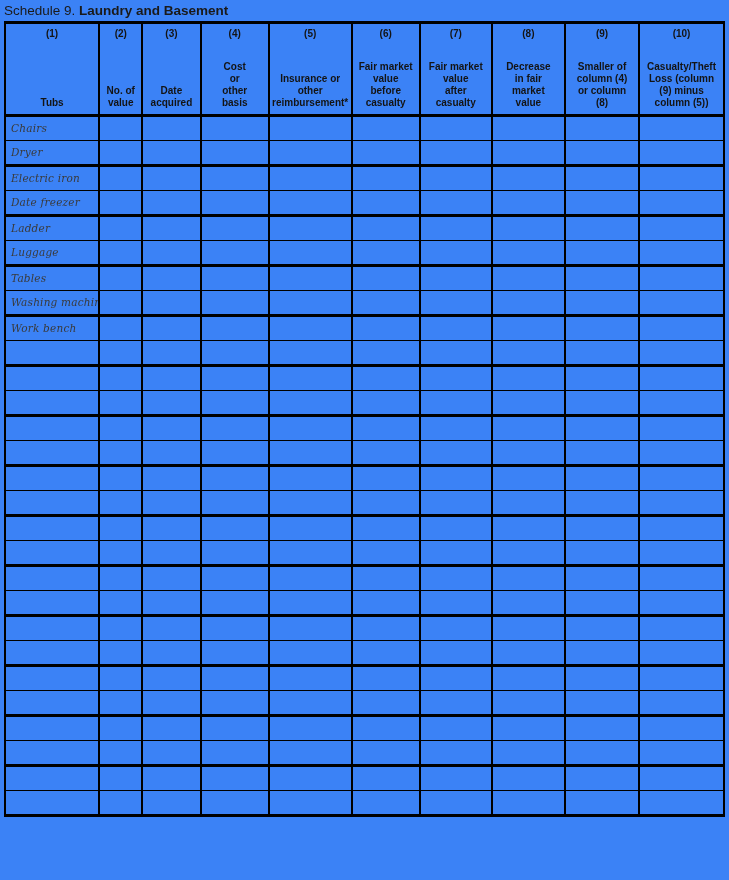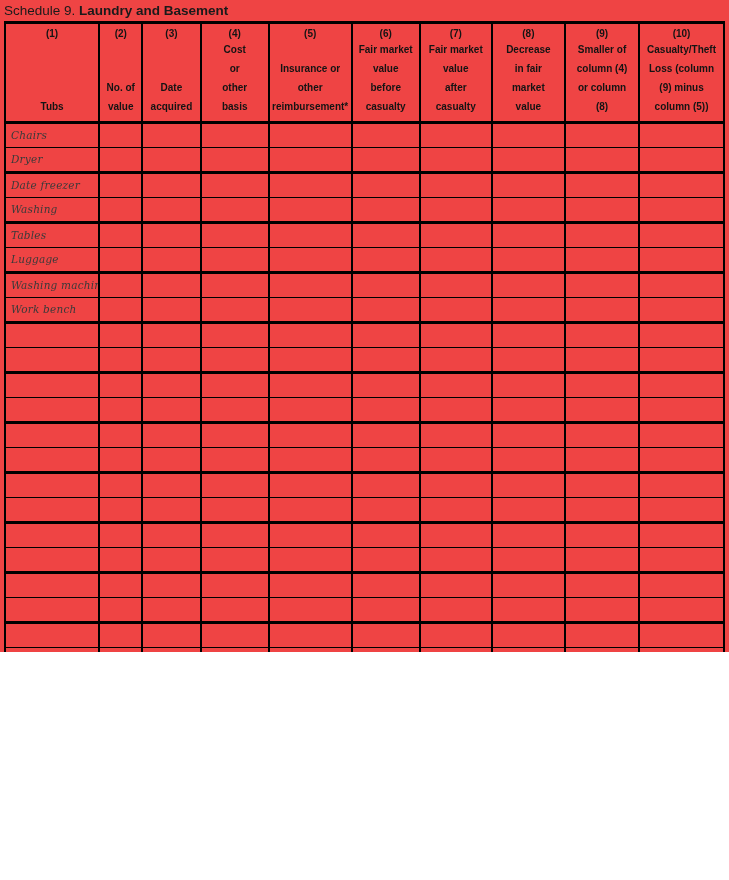--- a/index.html
+++ b/index.html
@@ -1,19 +1,19 @@
 <!DOCTYPE html>
 <html><head>
 <meta charset="utf-8">
 <style>
   html, body { margin: 0; padding: 0; background: #ffffff; }
   .page {
     width: 729px;
-    height: 652px;
-    background: #ef4444;
+    height: 880px;
+    background: #3b82f6;
     box-sizing: border-box;
     padding: 2px 3px 0 4px;
     font-family: "Liberation Sans", sans-serif;
     color: #000;
     overflow: hidden;
   }
   .title-bar {
     height: 19px;
     font-size: 13.5px;
     line-height: 17px;
@@ -55,21 +55,21 @@
   thead th:first-child { border-left: none; }
   .th-inner {
     display: flex;
     flex-direction: column;
     justify-content: space-between;
     align-items: center;
     height: 100%;
     text-align: center;
   }
   .col-num   { display: block; line-height: 12px; }
-  .col-label { display: block; white-space: pre-line; line-height: 19px; padding-bottom: 1px; }
+  .col-label { display: block; white-space: pre-line; line-height: 12px; padding-bottom: 1px; }
 
   tbody td {
     border-left: 2px solid #000;
     border-bottom: 1px solid #000;
     height: 21px;
     padding: 0;
   }
   tbody td:first-child { border-left: none; margin-left: 17px; }
   tbody tr:nth-child(even) td { border-bottom: 3px solid #000; }
   tbody td.item-cell {
@@ -213,57 +213,69 @@
           <td></td>
           <td></td>
           <td></td>
           <td></td>
           <td></td>
           <td></td>
           <td></td>
           <td></td>
         </tr>
         <tr>
+          <td class="item-cell">Electric iron</td>
+          <td></td>
+          <td></td>
+          <td></td>
+          <td></td>
+          <td></td>
+          <td></td>
+          <td></td>
+          <td></td>
+          <td></td>
+        </tr>
+        <tr>
           <td class="item-cell">Date freezer</td>
           <td></td>
           <td></td>
           <td></td>
           <td></td>
           <td></td>
           <td></td>
           <td></td>
           <td></td>
           <td></td>
         </tr>
         <tr>
-          <td class="item-cell">Washing</td>
+          <td class="item-cell">Ladder</td>
+          <td></td>
+          <td></td>
+          <td></td>
+          <td></td>
+          <td></td>
+          <td></td>
+          <td></td>
+          <td></td>
+          <td></td>
+        </tr>
+        <tr>
+          <td class="item-cell">Luggage</td>
           <td></td>
           <td></td>
           <td></td>
           <td></td>
           <td></td>
           <td></td>
           <td></td>
           <td></td>
           <td></td>
         </tr>
         <tr>
           <td class="item-cell">Tables</td>
-          <td></td>
-          <td></td>
-          <td></td>
-          <td></td>
-          <td></td>
-          <td></td>
-          <td></td>
-          <td></td>
-          <td></td>
-        </tr>
-        <tr>
-          <td class="item-cell">Luggage</td>
           <td></td>
           <td></td>
           <td></td>
           <td></td>
           <td></td>
           <td></td>
           <td></td>
           <td></td>
           <td></td>
         </tr>

